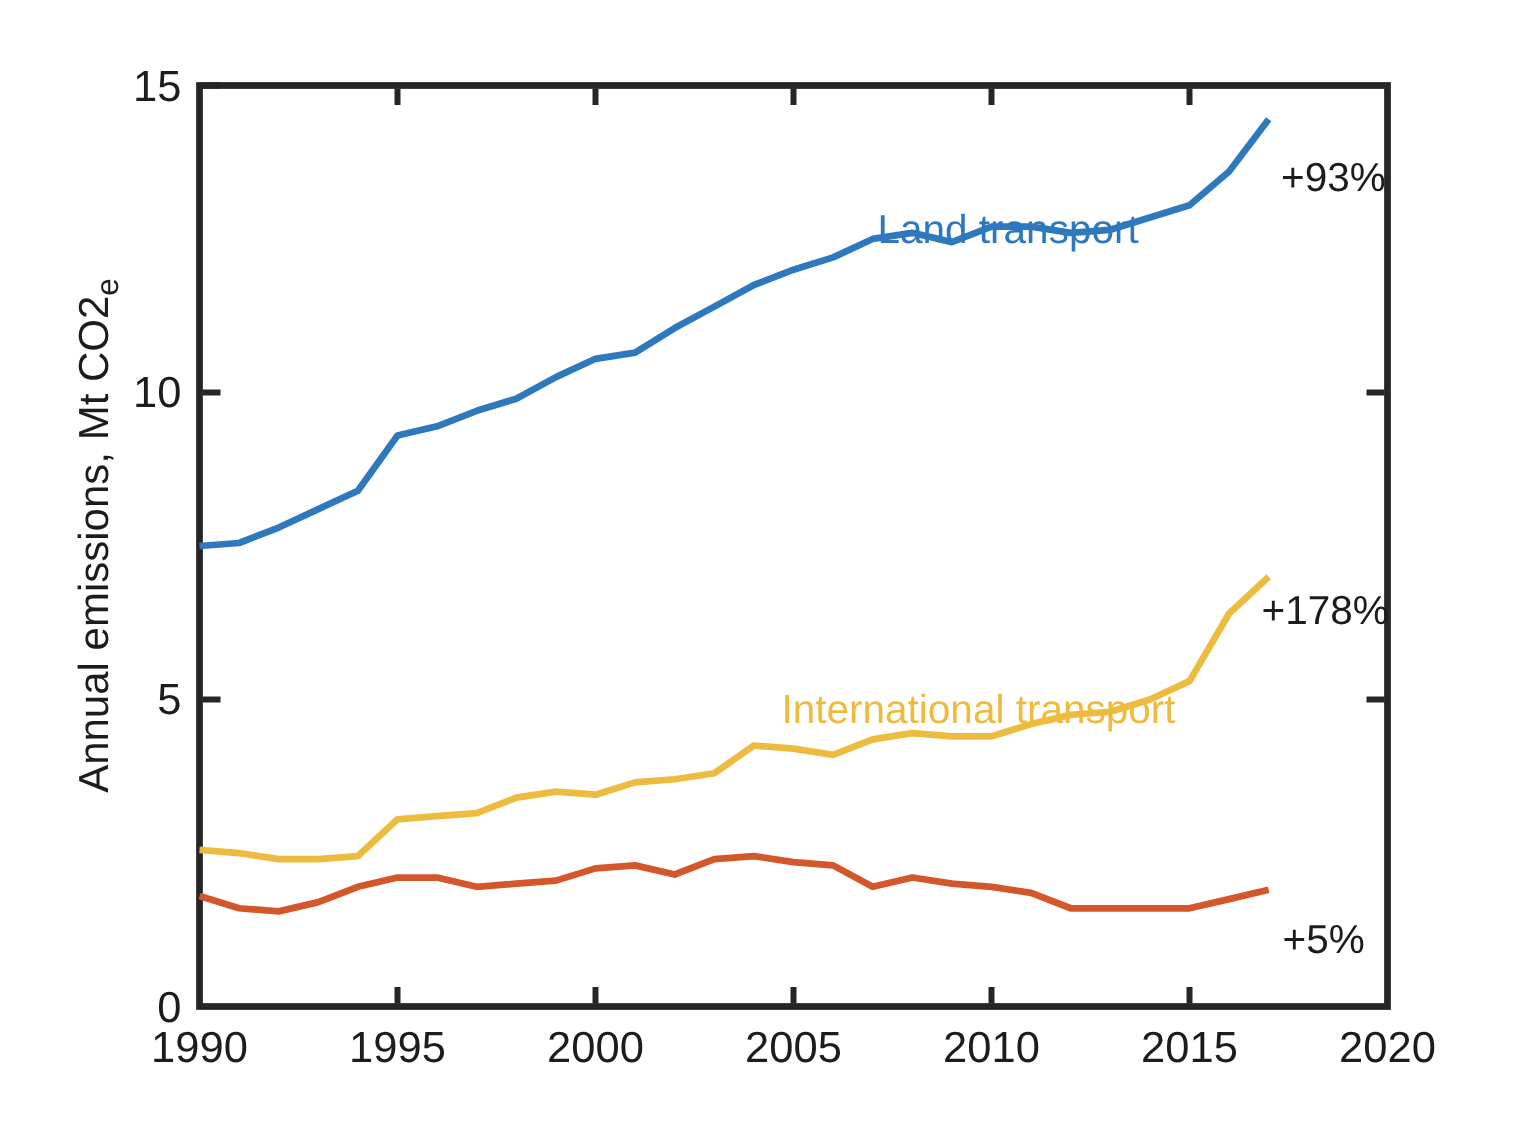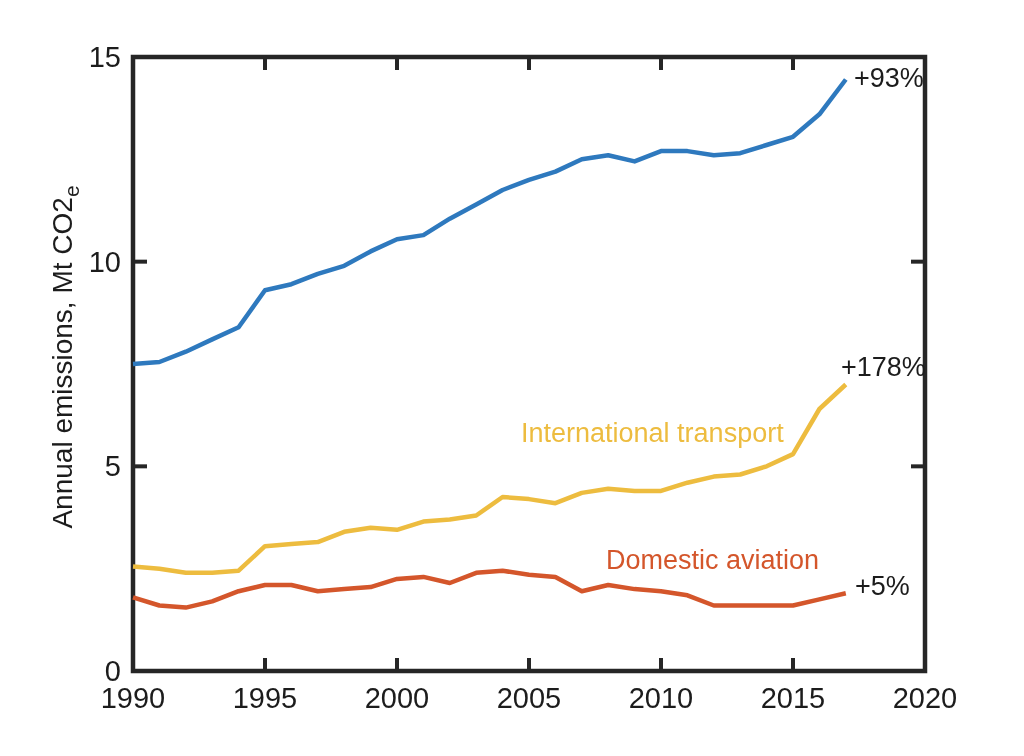--- a/index.html
+++ b/index.html
@@ -27,20 +27,21 @@
     color: #1c1c1c;
     transform: rotate(-90deg);
     white-space: nowrap;
   }
   .ylabel sub { font-size: 21px; }
   .series-label, .annotation {
     position: absolute;
     font-size: 27px;
     line-height: 1;
     white-space: nowrap;
+    margin-top: 40px;
   }
   .annotation { color: #1c1c1c; }
   .lbl-land { left: 585px; top: 100px; }
   .lbl-intl { left: 521px; top: 420px; }
   .lbl-dom  { left: 606px; top: 547px; }
   .ann-land { left: 854px; top: 65px; }
   .ann-intl { left: 841px; top: 354px; }
   .ann-dom  { left: 855px; top: 573px; }
 </style>
 </head>
@@ -76,24 +77,24 @@
       <text x="121" y="271.6666666666667" text-anchor="end" fill="#1c1c1c" font-size="29">10</text>
       <line x1="135" y1="57" x2="147" y2="57" stroke="#262626" stroke-width="4"></line>
       <text x="121" y="67" text-anchor="end" fill="#1c1c1c" font-size="29">15</text>
       <polyline points="133.0,364.0 159.4,362.0 185.8,351.7 212.2,339.4 238.6,327.2 265.0,290.3 291.4,284.2 317.8,273.9 344.2,265.8 370.6,251.4 397.0,239.2 423.4,235.1 449.8,218.7 476.2,204.4 502.6,190.0 529.0,179.8 555.4,171.6 581.8,159.3 608.2,155.2 634.6,161.4 661.0,151.1 687.4,151.1 713.8,155.2 740.2,153.2 766.6,145.0 793.0,136.8 819.4,114.3 845.8,79.5" fill="none" stroke="#2E79BE" stroke-width="4.5" stroke-linejoin="round"></polyline>
       <polyline points="133.0,566.6 159.4,568.7 185.8,572.8 212.2,572.8 238.6,570.7 265.0,546.2 291.4,544.1 317.8,542.1 344.2,531.8 370.6,527.7 397.0,529.8 423.4,521.6 449.8,519.5 476.2,515.5 502.6,497.0 529.0,499.1 555.4,503.2 581.8,492.9 608.2,488.8 634.6,490.9 661.0,490.9 687.4,482.7 713.8,476.6 740.2,474.5 766.6,466.3 793.0,454.1 819.4,409.0 845.8,384.5" fill="none" stroke="#EDBC3F" stroke-width="4.5" stroke-linejoin="round"></polyline>
       <polyline points="133.0,597.3 159.4,605.5 185.8,607.6 212.2,601.4 238.6,591.2 265.0,585.0 291.4,585.0 317.8,591.2 344.2,589.1 370.6,587.1 397.0,578.9 423.4,576.9 449.8,583.0 476.2,572.8 502.6,570.7 529.0,574.8 555.4,576.9 581.8,591.2 608.2,585.0 634.6,589.1 661.0,591.2 687.4,595.3 713.8,605.5 740.2,605.5 766.6,605.5 793.0,605.5 819.4,599.4 845.8,593.2" fill="none" stroke="#D4562B" stroke-width="4.5" stroke-linejoin="round"></polyline>
     </svg>
 
   <div class="ylabel"><span>Annual emissions, Mt CO2</span><sub>e</sub></div>
 
+  <div class="series-label lbl-land" style="color: rgb(46, 121, 190);">Land transport</div>
 
   <div class="series-label lbl-intl" style="color: rgb(237, 188, 63);">International transport</div>
 
-  <div class="series-label lbl-dom" style="color: rgb(212, 86, 43);">Domestic aviation</div>
 
   <div class="annotation ann-land">+93%</div>
 
   <div class="annotation ann-intl">+178%</div>
 
   <div class="annotation ann-dom">+5%</div>
 
 </div>
 
 </body></html>

